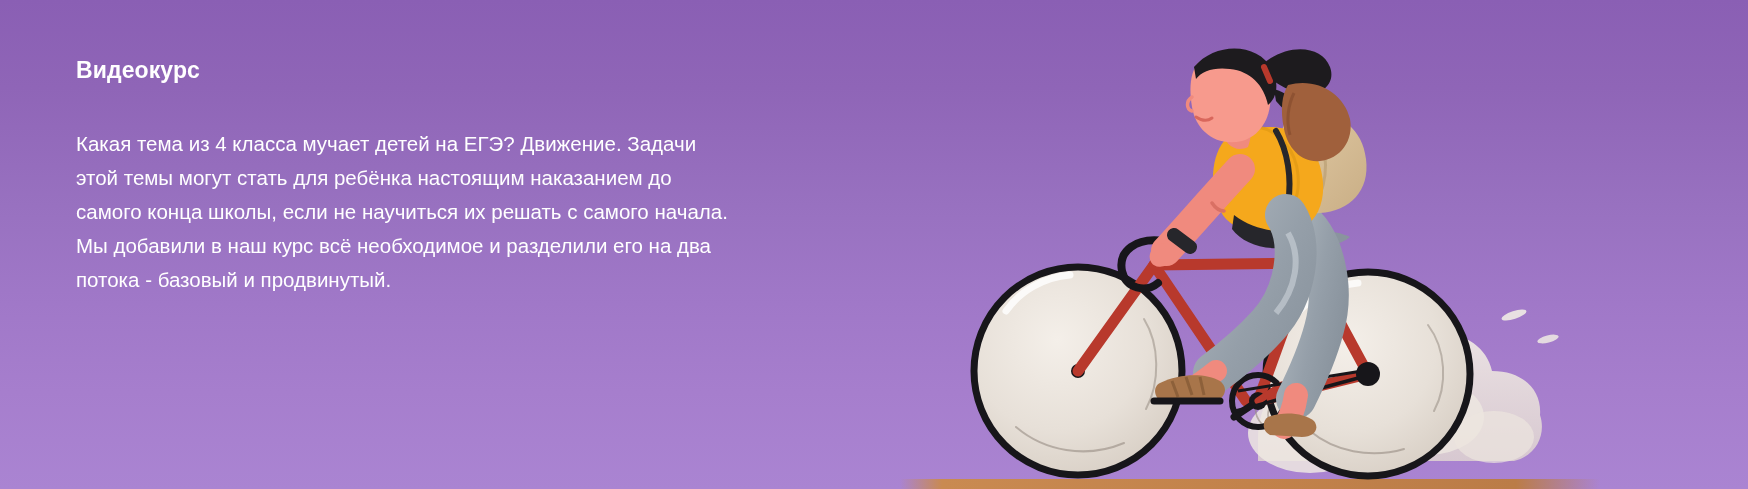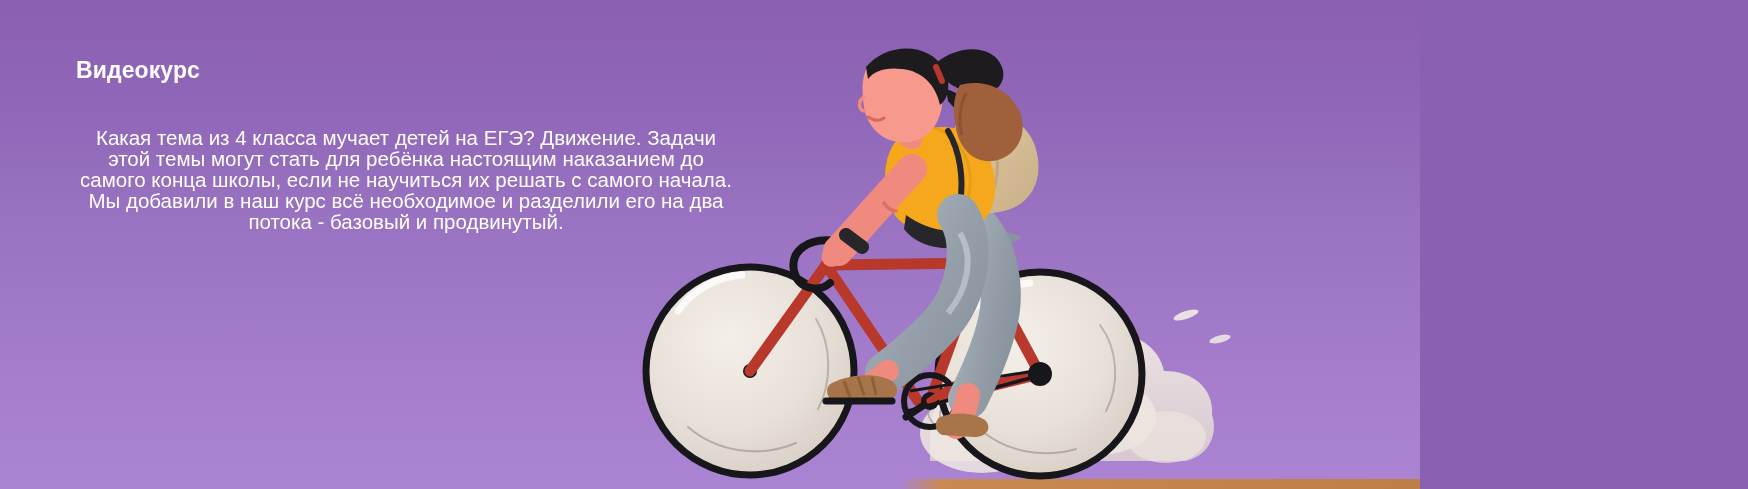--- a/index.html
+++ b/index.html
@@ -10,21 +10,21 @@
     overflow: hidden;
   }
 
   body {
     font-family: "Liberation Sans", sans-serif;
     background: #8a60b3;
   }
 
   #banner {
     position: relative;
-    width: 1420px;
+    width: 1748px;
     height: 489px;
     overflow: hidden;
     background: linear-gradient(180deg,
                 #8a5fb4 0%,
                 #8f65b7 18%,
                 #9871c0 42%,
                 #a078c8 62%,
                 #a67ecd 80%,
                 #aa84d2 100%);
   }
@@ -66,24 +66,23 @@
     font-size: 47px;
     font-weight: bold;
     line-height: 1.08;
     letter-spacing: -0.3px;
     white-space: nowrap;
   }
 
   #body-copy {
     margin-top: 44px;
     font-size: 20.5px;
-    line-height: 21px;
+    line-height: 34px;
     max-width: 660px;
     color: #ffffff;
-    text-align: center;
   }
 
   
   #illustration {
     position: absolute;
     right: 150px;
     bottom: 0;
     width: 640px;
     height: 470px;
   }

